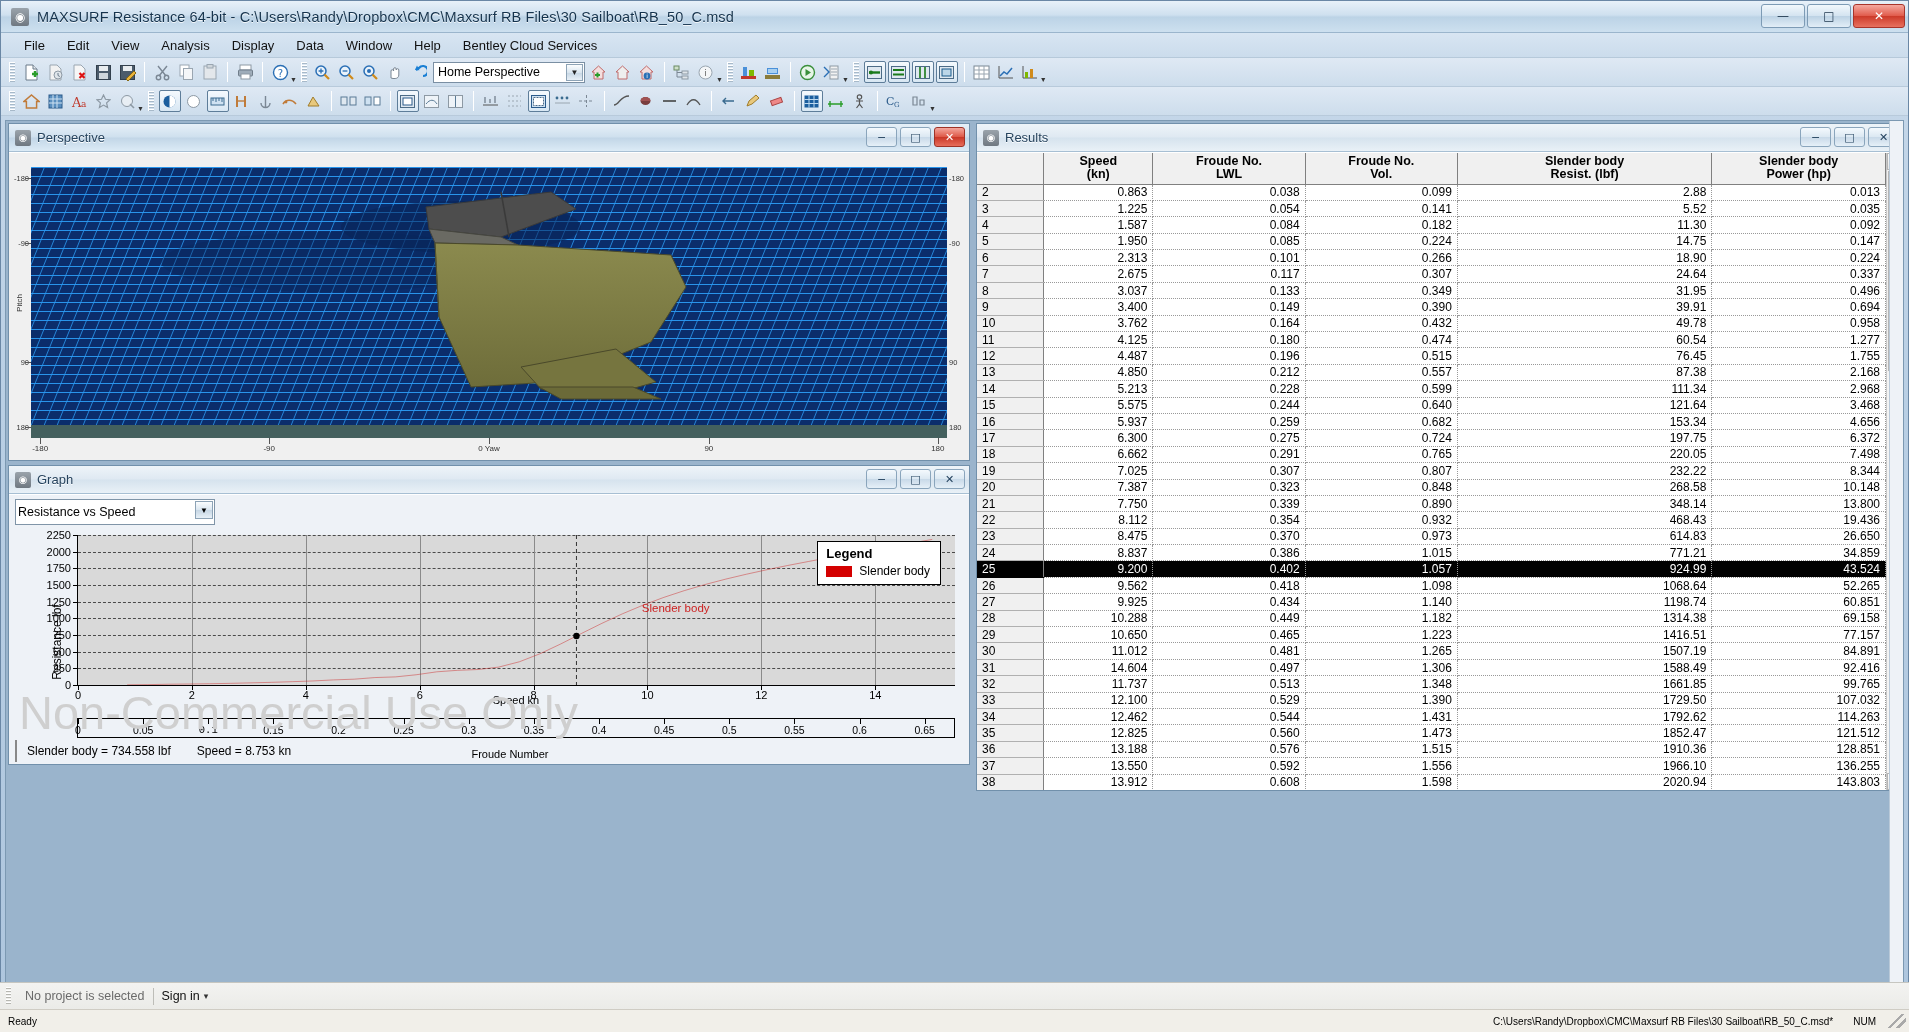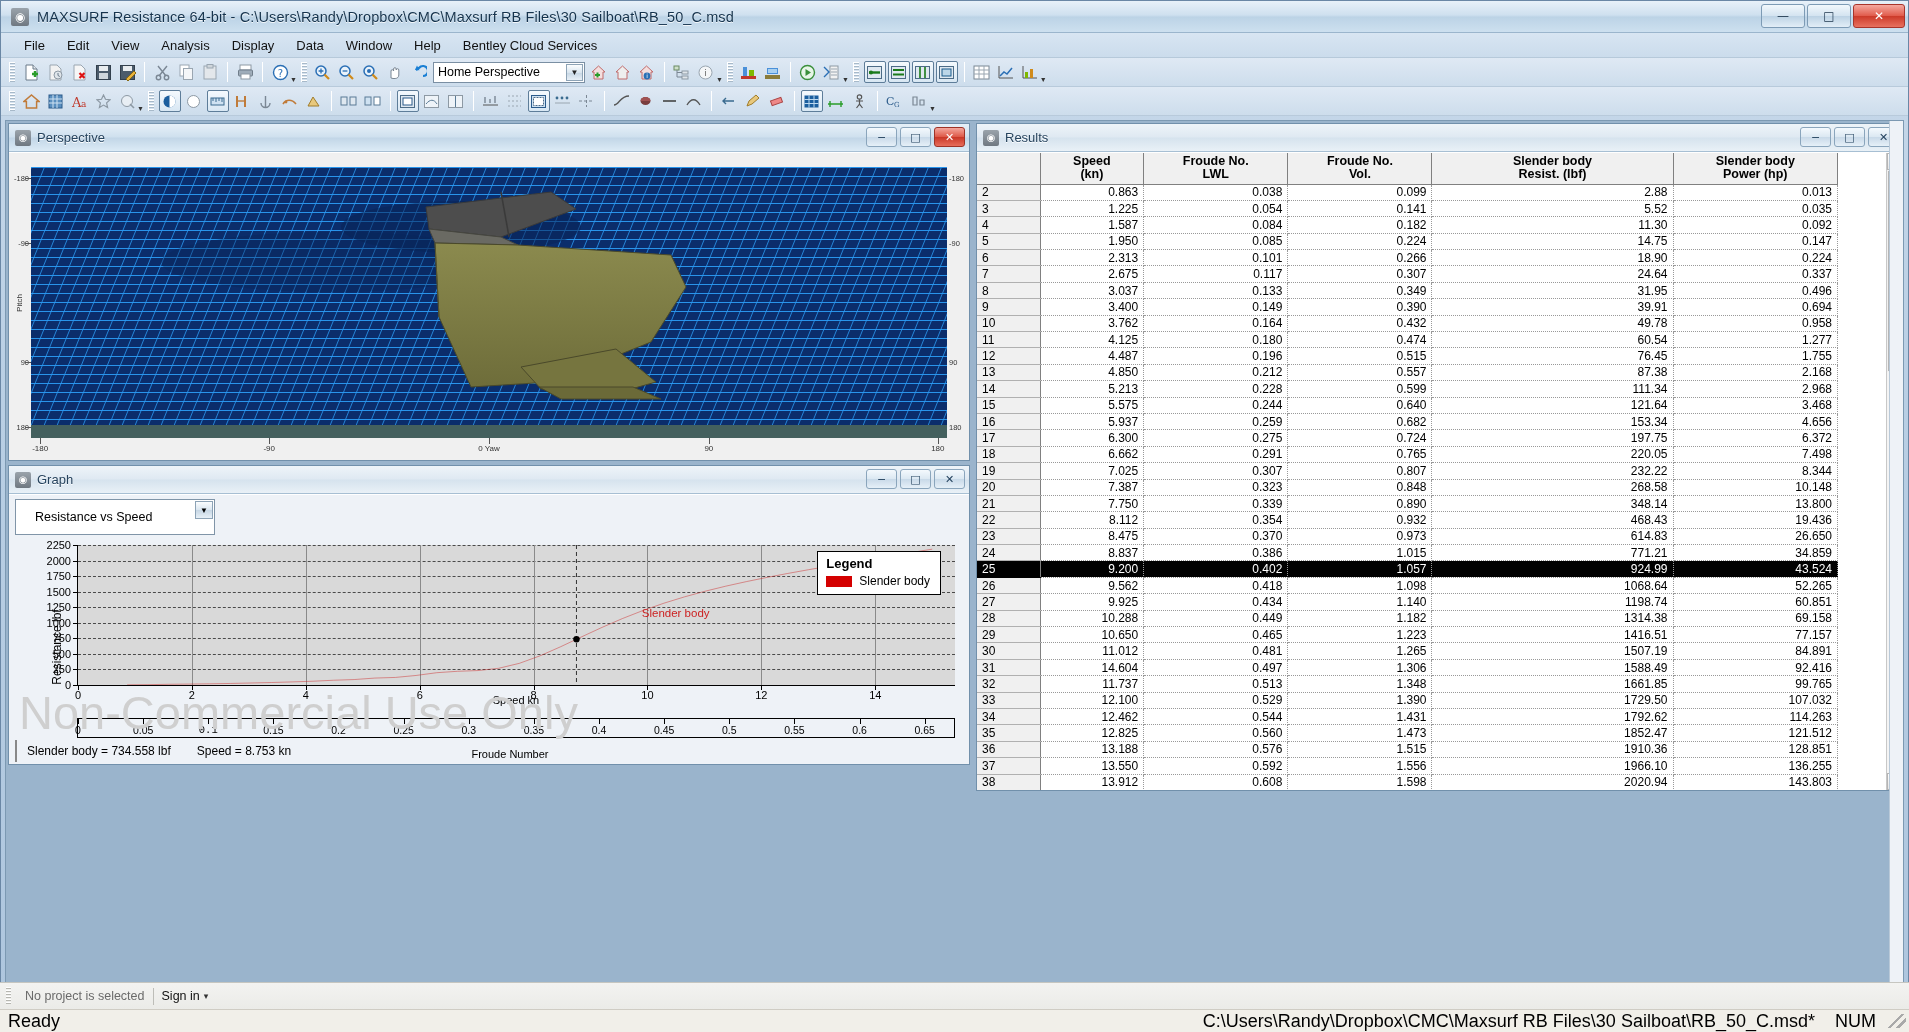--- a/index.html
+++ b/index.html
@@ -132,22 +132,22 @@
   .rh-lab { position:absolute; top:6px; transform:translateX(-50%); }
   .tick-v { position:absolute; right:0; width:6px; height:1px; background:#555; }
   .tick-h { position:absolute; top:0; height:6px; width:1px; background:#555; }
   .pitch-label { position:absolute; left:2px; top:50%; transform:translateY(-50%) rotate(-90deg);
     transform-origin:center; font-size:8px; color:#333; white-space:nowrap; }
 
   
   #graph { left:2px; top:344px; width:962px; height:300px; }
   #graph-body { flex:1; background:#eef2f7; border-top:1px solid #fff;
     display:flex; flex-direction:column; padding:4px 6px 0 6px; position:relative;}
-  #graph-combo { width:200px; height:36px; background:#fff; border:1px solid #8095a8;
-    display:flex;align-items:center;padding-left:19px;font-size:12.5px;color:#000;position:relative;
+  #graph-combo { width:200px; height:26px; background:#fff; border:1px solid #8095a8;
+    display:flex;align-items:center;padding-left:2px;font-size:12.5px;color:#000;position:relative;
     margin-bottom:4px;}
   #graph-combo .arrow { position:absolute;right:1px;top:1px;width:18px;height:18px;
     background:linear-gradient(to bottom,#fbfdfe,#dae6f0 50%,#c6d6e4 51%,#e7f0f7);
     border:1px solid #8da3b6;display:flex;align-items:center;justify-content:center;font-size:8px;}
   #plot-area { flex:1; position:relative; background:#eef2f7; }
   #plot-inner { position:absolute; left:62px; top:6px; right:8px; bottom:78px;
     background:#d9d9d9; border-left:1px solid #000; border-bottom:1px solid #000; }
   .gridline { position:absolute; left:0; right:0; height:0;
     border-top:1px dashed #4a4a4a; }
   .ytick { position:absolute; right:100%; transform:translateY(-50%);
@@ -175,21 +175,21 @@
   #series-annot { position:absolute; font-size:11.5px; color:#cc2222; z-index:4; }
   #graph-status { position:absolute; left:6px; right:6px; bottom:2px; height:22px;
     border-left:2px solid #888; padding-left:10px; font-size:12px; color:#000;
     display:flex; align-items:center; gap:26px; background:transparent; z-index:6;}
   #watermark { position:absolute; left:10px; bottom:24px; font-size:47px; color:#cfcfcf;
     font-family:"Liberation Sans", sans-serif; white-space:nowrap; z-index:3; pointer-events:none; }
 
   
   #results { left:970px; top:2px; width:928px; height:668px; }
   #results-body { flex:1; background:#fff; border-top:1px solid #fff; overflow:hidden; position:relative;
-    display:flex;gap:48px; }
+    display:flex; }
   #grid-wrap { flex:1; overflow:hidden; }
   table.grid { border-collapse:collapse; width:100%; font-size:12px; table-layout:fixed; }
   table.grid th {
     background:#f0f0f0; border:1px solid #808080; border-top:none; border-left:none;
     font-size:12.5px; font-weight:bold; color:#000; height:31px; padding:0 4px;
     line-height:1.05;
   }
   table.grid td { border-right:1px dotted #999; border-bottom:1px dotted #999;
     height:16.4px; padding:0 5px; text-align:right; color:#000; white-space:nowrap; }
   table.grid td.rowhdr { background:#f0f0f0; text-align:left; border-right:1px solid #808080;
@@ -217,21 +217,21 @@
     border-top:1px solid #c6c6c0; display:flex; align-items:center; padding-left:6px;
   }
   #signinbar .grip2 { width:5px;height:18px;margin-right:6px;
     background:repeating-linear-gradient(to bottom,#fff 0 1px,#b6b6b0 1px 2px,transparent 2px 3px); }
   .sb-txt { font-size:12.5px; color:#6a6a6a; padding:0 8px; }
   .sb-div { width:1px; height:17px; background:#bdbdb8; }
   .sb-link { font-size:12.5px; color:#111; padding:0 4px 0 8px; }
   #statusbar {
     position:absolute; left:0; bottom:0; width:1909px; height:23px;
     background:#f1efe9; border-top:1px solid #cfccc4;
-    display:flex; align-items:center; font-size:18px; color:#000;
+    display:flex; align-items:center; font-size:10px; color:#000;
   }
   #statusbar .left { padding-left:8px; }
   #statusbar .right { margin-left:auto; display:flex; align-items:center; }
   #statusbar .right span { padding:0 10px; }
   #grip-corner { width:14px;height:14px;margin-right:3px;
     background:
       linear-gradient(135deg,transparent 45%,#a9a9a9 45%,#a9a9a9 55%,transparent 55%),
       linear-gradient(135deg,transparent 70%,#a9a9a9 70%,#a9a9a9 80%,transparent 80%); }
 </style>
 </head>

